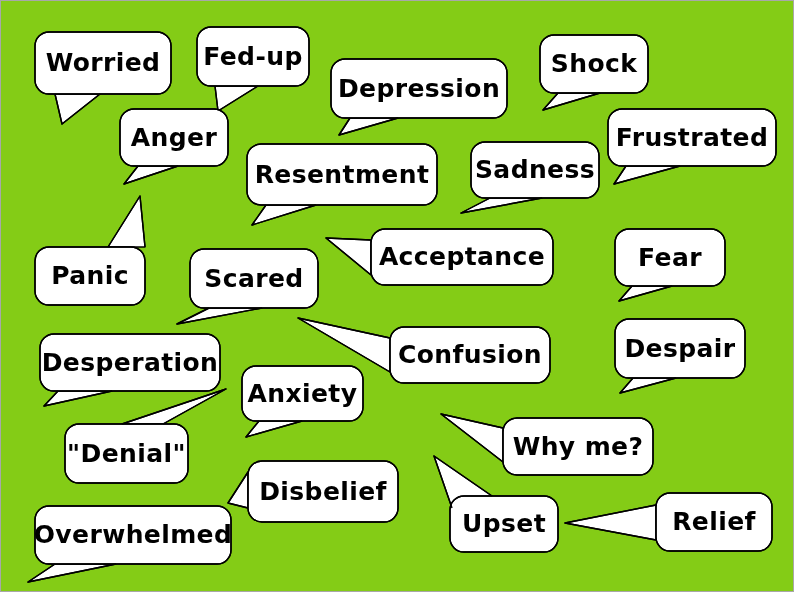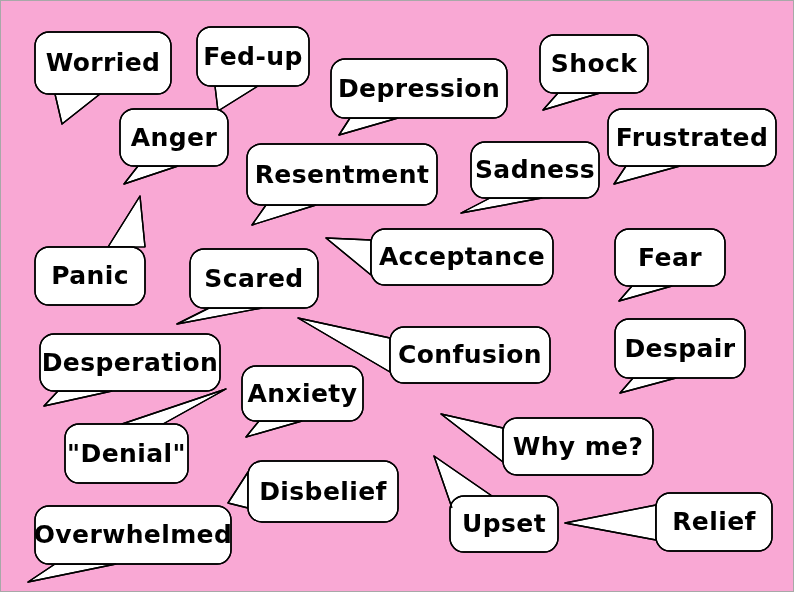--- a/index.html
+++ b/index.html
@@ -4,21 +4,21 @@
 <style>
   html, body {
     margin: 0;
     padding: 0;
     background: #ffffff;
   }
   #canvas {
     position: relative;
     width: 794px;
     height: 592px;
-    background: #f9a8d4;
+    background: #84cc16;
     overflow: hidden;
     font-family: "DejaVu Sans", sans-serif;
   }
   #border-frame {
     position: absolute;
     left: 0; top: 0;
     width: 794px; height: 592px;
     box-sizing: border-box;
     border: 1px solid #a8a8a8;
     pointer-events: none;

